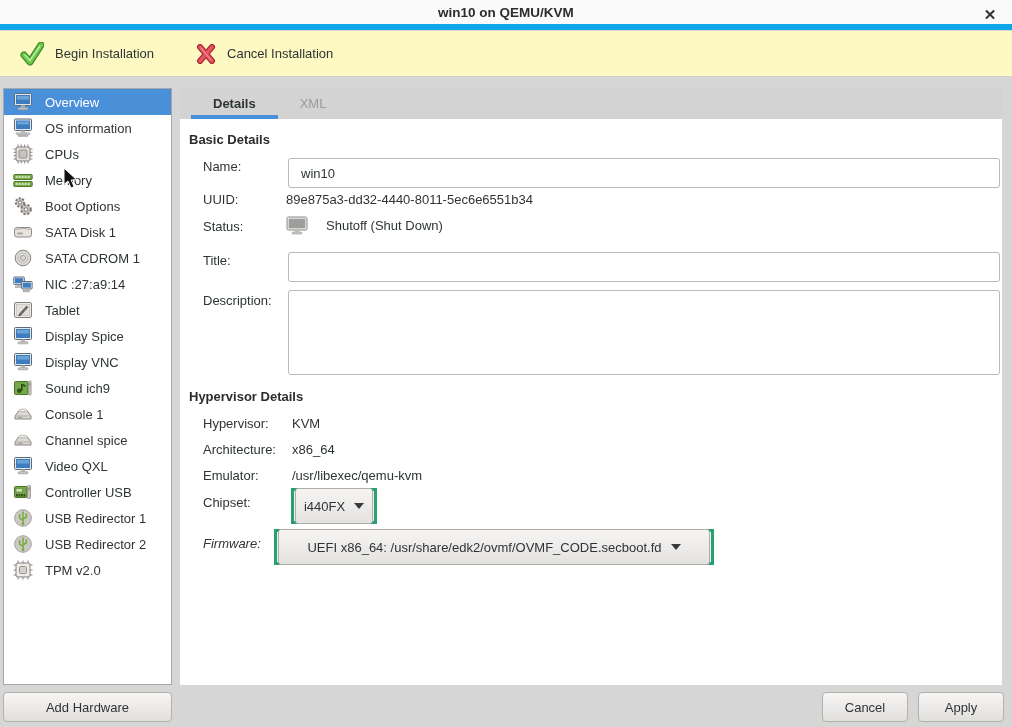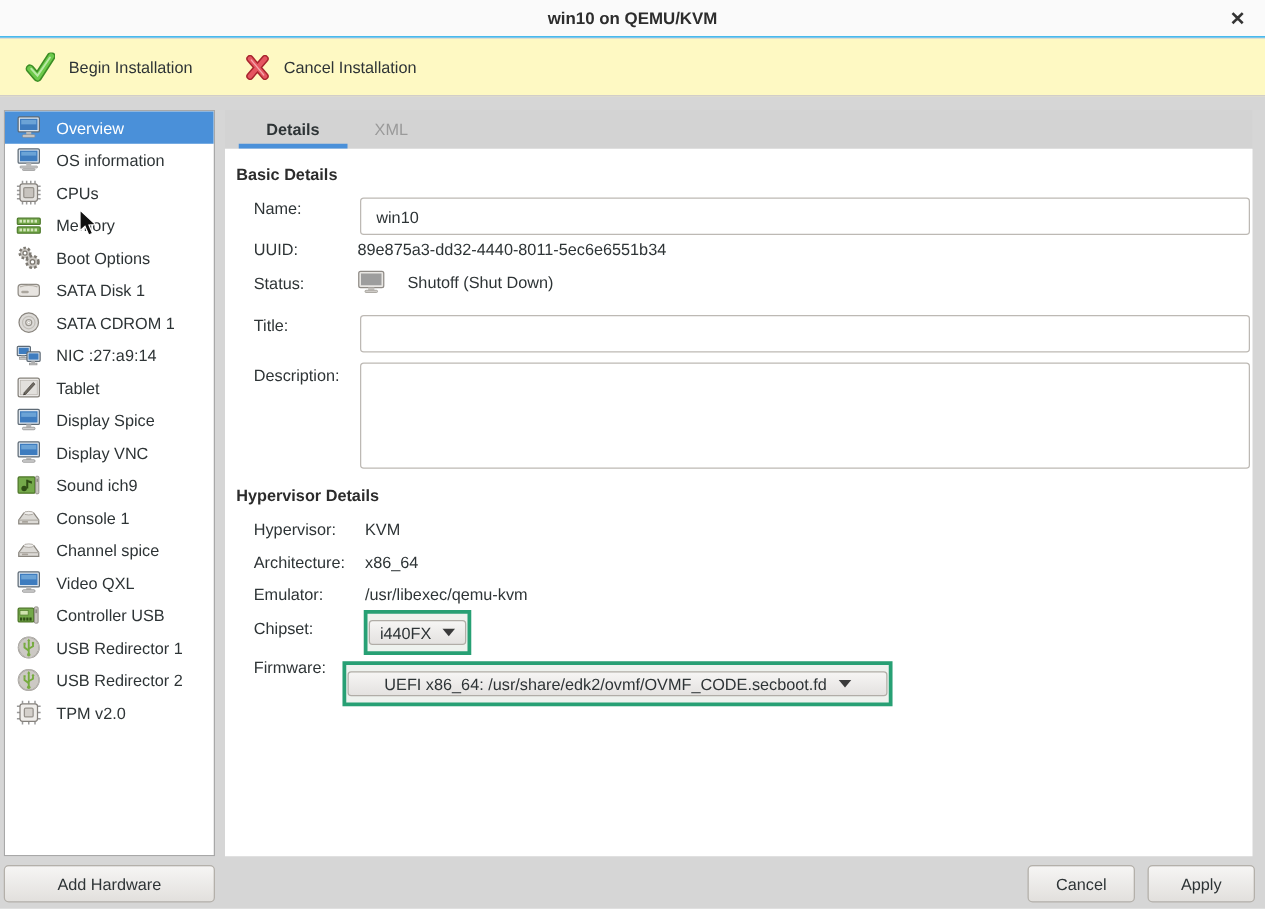--- a/index.html
+++ b/index.html
@@ -6,21 +6,21 @@
   html,body { width:1012px; height:727px; overflow:hidden; }
   body {
     position:relative;
     font-family:"Liberation Sans", sans-serif;
     font-size:13px; color:#2e3436;
     background:#d6d6d6;
   }
   
   .titlebar {
     position:absolute; left:0; top:0; width:1012px; height:30px;
-    background:#fafafa; border-bottom:1px solid #0ea5e9;
+    background:#fafafa; border-bottom:6px solid #0ea5e9;
     display:flex; align-items:center; justify-content:center;
   }
   .titlebar .title { font-weight:bold; font-size:13.5px; color:#2d2d2d; }
   .close-btn {
     position:absolute; right:12px; top:5px; width:20px; height:20px;
     display:flex; align-items:center; justify-content:center;
     font-size:15px; font-weight:bold; color:#333; cursor:default;
   }
   
   .toolbar {
@@ -79,21 +79,21 @@
       -2px -2px 0 #23a06b, 2px -2px 0 #23a06b, -2px 2px 0 #23a06b, 2px 2px 0 #23a06b,
       -2px 0 0 #23a06b, 2px 0 0 #23a06b, 0 -2px 0 #23a06b, 0 2px 0 #23a06b;
     pointer-events:none; z-index:5;
   }
   
   .hl-frame {
     position:absolute; border:3px solid #27a074; background:#eef2ee;
     display:flex; align-items:center; justify-content:center; padding:1px;
   }
   .combo {
-    height:20px; border:1px solid #b1ada7; border-radius:3px;
+    height:36px; border:1px solid #b1ada7; border-radius:3px;
     background:linear-gradient(#f6f5f4,#e4e2e0);
     display:flex; align-items:center; justify-content:center; gap:9px;
     padding:0 12px; width:100%; cursor:default; color:#2e3436;
   }
   .caret {
     width:0; height:0; border-left:5px solid transparent; border-right:5px solid transparent;
     border-top:6px solid #3a3a3a;
   }
   
   .btn {
@@ -473,21 +473,21 @@
   <div class="fval" style="left:112px; top:349px;">/usr/libexec/qemu-kvm</div>
 
   <div class="frow" style="top:376px;">Chipset:</div>
   <div class="hl-frame" style="left:111px; top:369px; width:86px; height:36px;">
     <div class="combo">
       <span>i440FX</span>
       <span class="caret"></span>
     </div>
   </div>
 
-  <div class="frow" style="top:407px;">Firmware:</div>
+  <div class="frow" style="top:417px;font-style:italic;">Firmware:</div>
   <div class="hl-frame" style="left:94px; top:410px; width:440px; height:36px;">
     <div class="combo">
       <span>UEFI x86_64: /usr/share/edk2/ovmf/OVMF_CODE.secboot.fd</span>
       <span class="caret"></span>
     </div>
   </div>
 </div>
 
 <button class="btn" id="add-hw">Add Hardware</button>
 <button class="btn" id="btn-cancel">Cancel</button>

